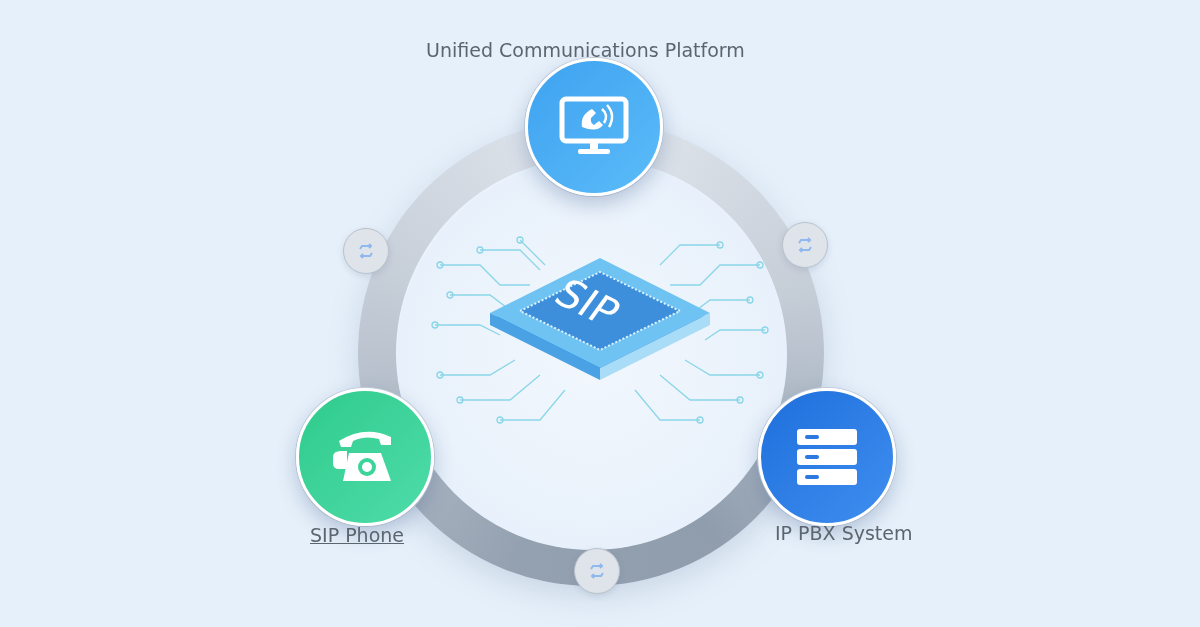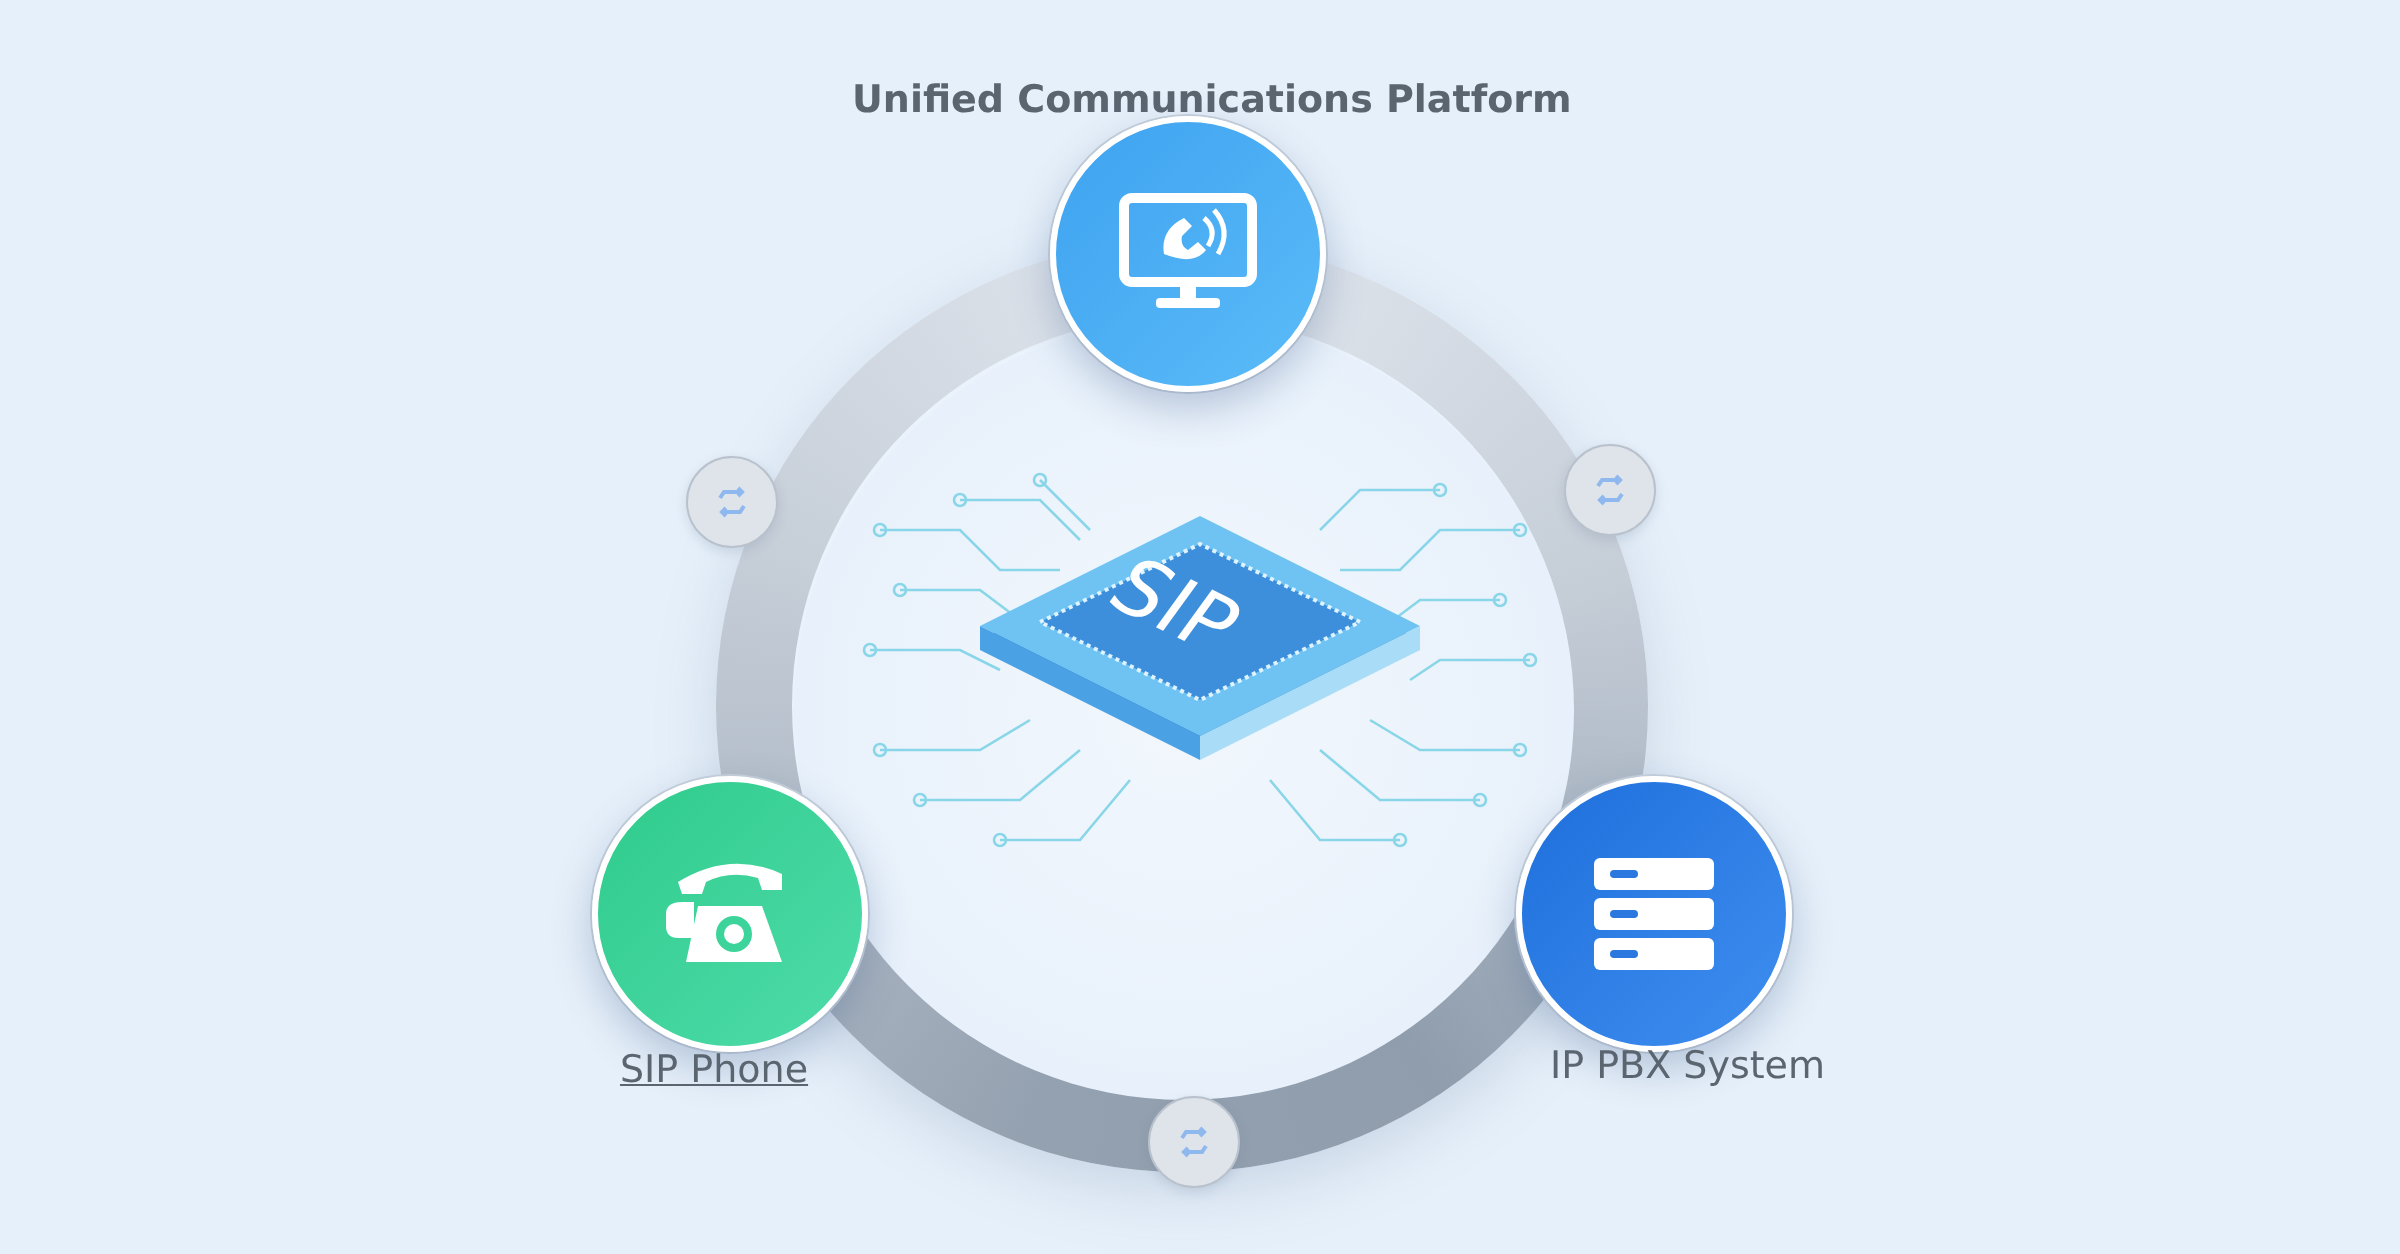--- a/index.html
+++ b/index.html
@@ -34,21 +34,21 @@
     box-shadow: 0 8px 20px rgba(60,90,140,0.30), 0 0 0 1px #c9d3de;
     display: flex; align-items: center; justify-content: center;
   }
   .node svg { width: 80px; height: 80px; }
   .node-top { left: 525px; top: 58px; background: linear-gradient(135deg, #3ea2f0, #5bbcf8); }
   .node-left { left: 296px; top: 388px; background: linear-gradient(135deg, #2fcb8c, #4fdcaa); }
   .node-right { left: 758px; top: 388px; background: linear-gradient(135deg, #1e6fdc, #3f8ef0); }
   .label {
     position: absolute; color: #5b6570; font-size: 19px; white-space: nowrap;
   }
-  .label-top { left: 426px; top: 39px; font-weight: bold; }
+  .label-top { left: 426px; top: 39px; }
   .label-left { left: 310px; top: 524px; text-decoration: underline; }
   .label-right { left: 775px; top: 522px; text-align: center; }
   .sync {
     position: absolute; width: 44px; height: 44px; border-radius: 50%;
     background: #dfe4ea; border: 1px solid #b9c2cc;
     box-shadow: 0 2px 6px rgba(100,120,150,0.2);
     display: flex; align-items: center; justify-content: center;
   }
   .sync svg { width: 20px; height: 20px; }
   .sync-tl { left: 343px; top: 228px; }

